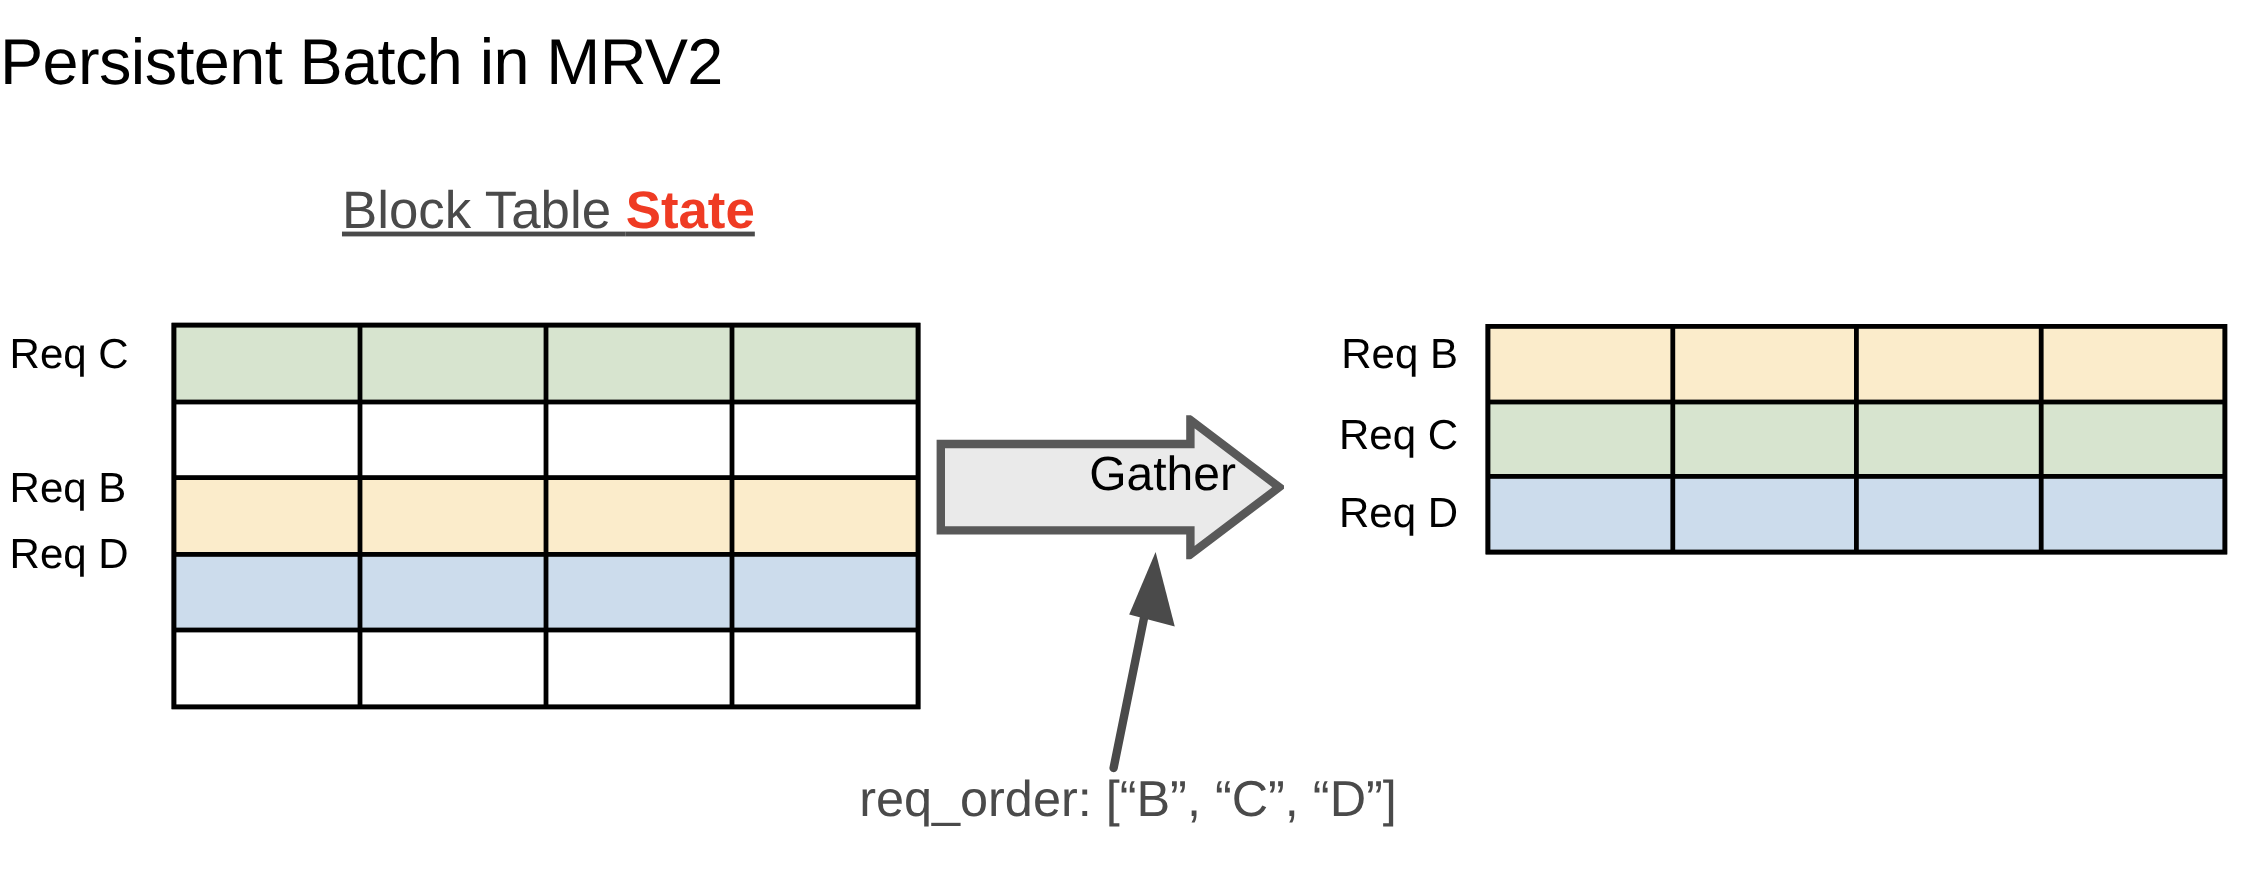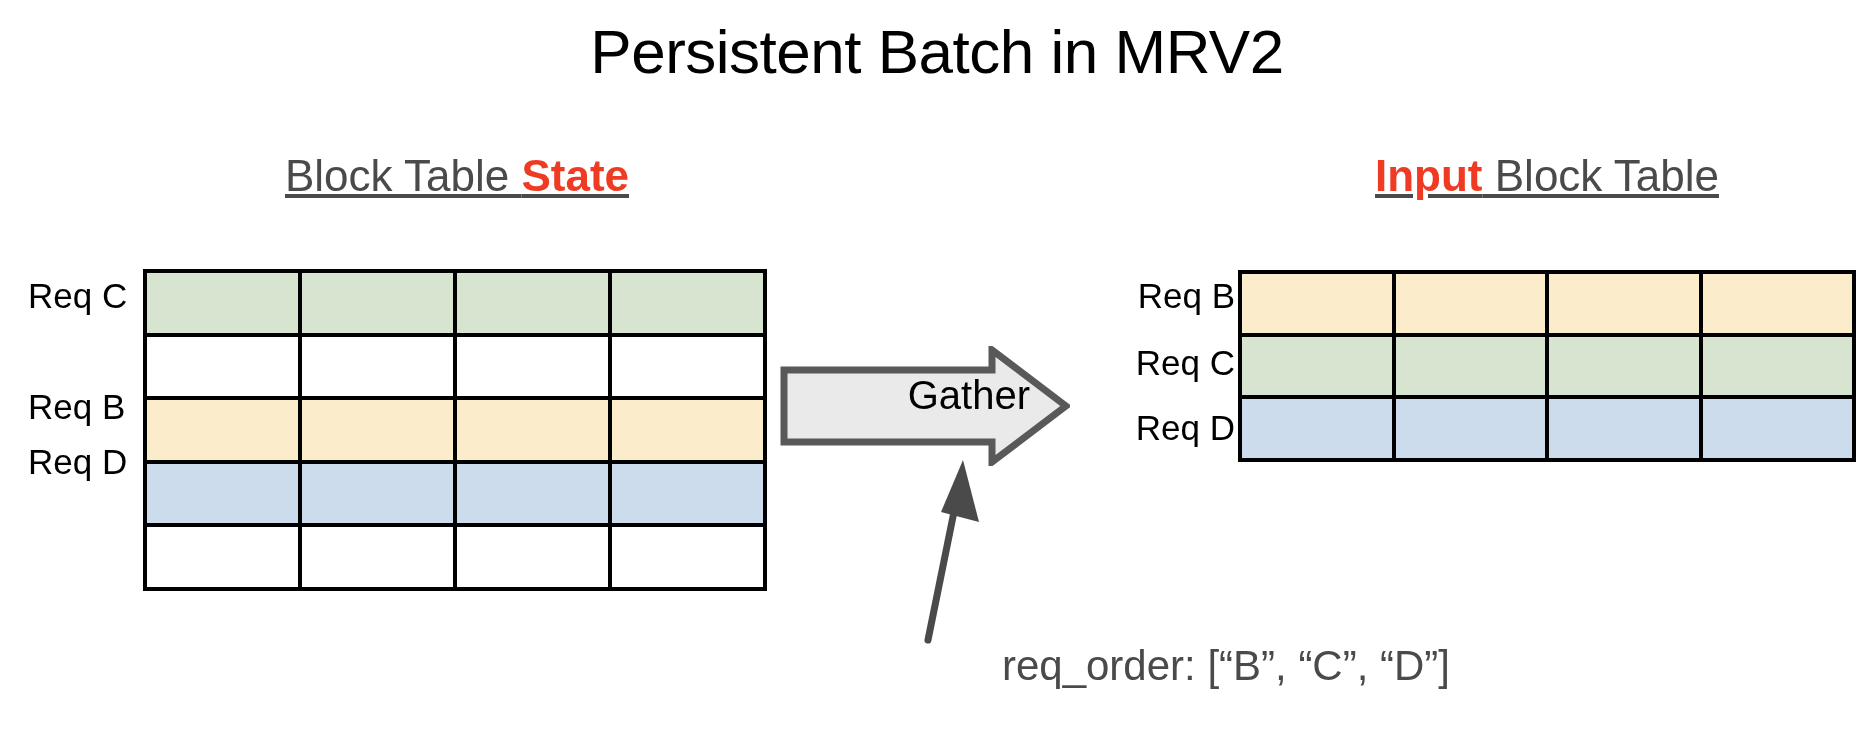--- a/index.html
+++ b/index.html
@@ -18,22 +18,22 @@
     background: #ffffff;
     overflow: hidden;
   }
 
   
   .title {
     position: absolute;
     left: 0;
     top: 14px;
     width: 1874px;
-    text-align: center;
-    font-size: 62px;
+    text-align: left;
+    font-size: 54px;
     line-height: 76px;
     color: #000000;
     font-weight: 400;
     letter-spacing: -0.5px;
   }
 
   
   .heading {
     position: absolute;
     font-size: 44px;
@@ -77,21 +77,20 @@
   }
   .cell { background: #ffffff; }
 
   
   .row-label {
     position: absolute;
     font-size: 35px;
     line-height: 40px;
     color: #000000;
     white-space: nowrap;
-    margin-left: 20px;
   }
   .row-label.right-side { text-align: right; }
 
   #label-left-c { left: 8px;  top: 276px; }
   #label-left-b { left: 8px;  top: 387px; }
   #label-left-d { left: 8px;  top: 442px; }
 
   #label-right-b { left: 1060px; top: 276px; width: 155px; }
   #label-right-c { left: 1060px; top: 343px; width: 155px; }
   #label-right-d { left: 1060px; top: 408px; width: 155px; }
@@ -125,41 +124,38 @@
     width: 140px;
     height: 200px;
   }
 
   
   #caption {
     position: absolute;
     left: 430px;
     top: 640px;
     width: 1020px;
-    text-align: right;
+    text-align: center;
     font-size: 42px;
     line-height: 52px;
     color: #4a4a4a;
     white-space: nowrap;
   }
 </style>
 </head>
 <body>
 
 <div id="slide">
 
   <div class="title">Persistent Batch in MRV2</div>
 
   <div class="heading" id="heading-left">
     <span>Block Table </span><span class="accent">State</span>
   </div>
 
-  <div class="heading" id="heading-right">
-    <span class="accent">Input</span><span> Block Table</span>
-  </div>
 
   <div class="row-label" id="label-left-c">Req C</div>
   <div class="row-label" id="label-left-b">Req B</div>
   <div class="row-label" id="label-left-d">Req D</div>
 
   <div class="grid" id="grid-left">
     <div class="cell" style="background: rgb(215, 228, 207);"></div>
     <div class="cell" style="background: rgb(215, 228, 207);"></div>
     <div class="cell" style="background: rgb(215, 228, 207);"></div>
     <div class="cell" style="background: rgb(215, 228, 207);"></div>

